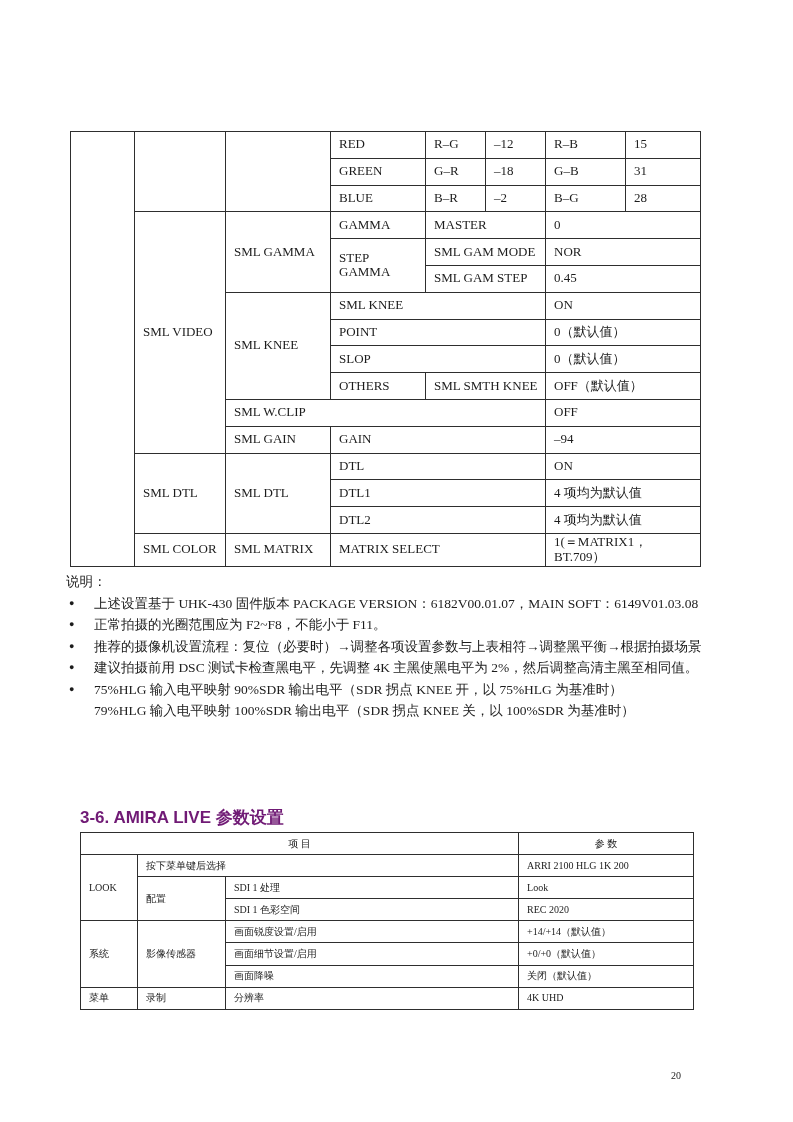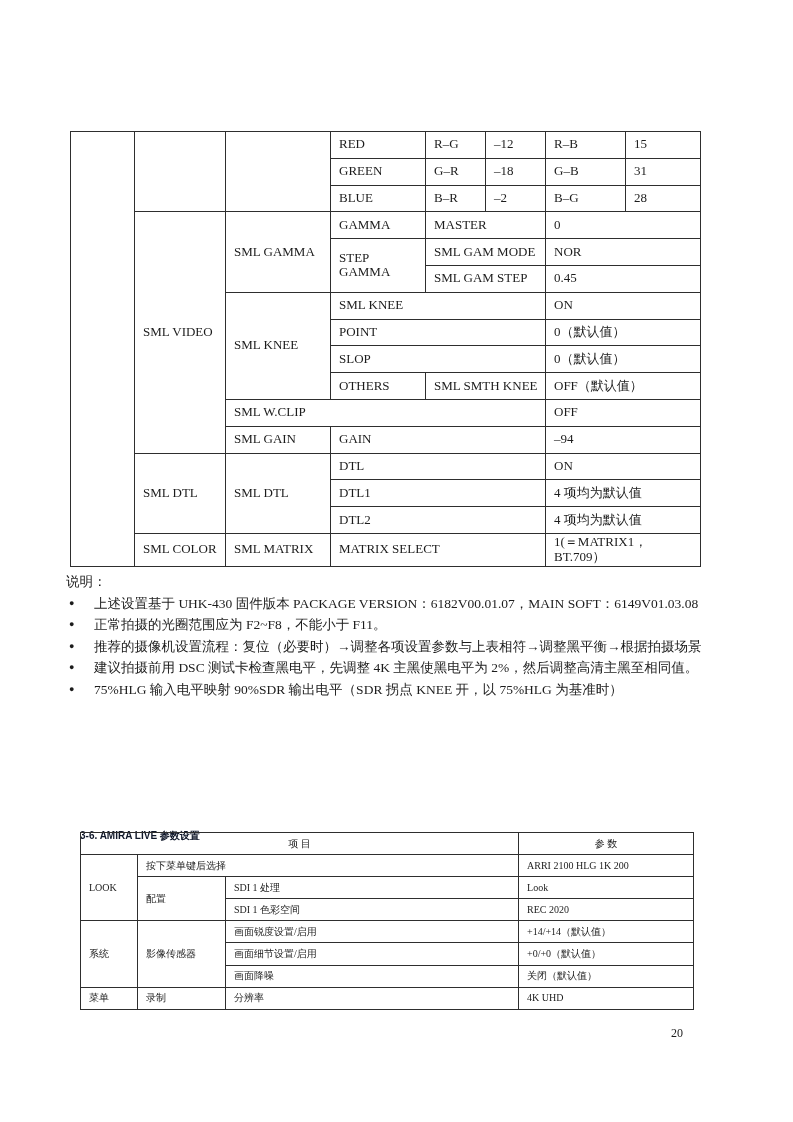--- a/index.html
+++ b/index.html
@@ -33,24 +33,24 @@
   .bullet{display:flex;}
   .bullet .dot{
     width:28px;flex:0 0 28px;font-size:9px;line-height:21.5px;
     padding-left:3px;box-sizing:border-box;
   }
   .bullet .blines{flex:1 1 auto;}
   
   #h36{
     position:absolute;left:80px;top:806px;
     font-family:"Liberation Sans","DejaVu Sans",sans-serif;
-    font-weight:bold;font-size:10px;color:#0f172a;margin-top:23px;
-  }
-  
-  #pageno{position:absolute;left:671px;top:1026px;font-size:12px;}
+    font-weight:bold;font-size:17px;color:#701a75;
+  }
+  
+  #pageno{position:absolute;left:671px;top:1070px;font-size:10px;}
 </style>
 </head>
 <body>
 
 <div id="t1-wrap">
   <table id="t1">
     <colgroup>
       <col style="width:64px">
         <col style="width:91px">
         <col style="width:105px">
@@ -175,20 +175,21 @@
   <div class="bullet">
     <span class="dot">●</span>
     <div class="blines">
       <div class="nline">建议拍摄前用 DSC 测试卡检查黑电平，先调整 4K 主黑使黑电平为 2%，然后调整高清主黑至相同值。</div>
     </div>
   </div>
   <div class="bullet">
     <span class="dot">●</span>
     <div class="blines">
       <div class="nline">75%HLG 输入电平映射 90%SDR 输出电平（SDR 拐点 KNEE 开，以 75%HLG 为基准时）</div>
+      <div class="nline">79%HLG 输入电平映射 100%SDR 输出电平（SDR 拐点 KNEE 关，以 100%SDR 为基准时）</div>
     </div>
   </div>
 </div>
 
 <div id="h36">3-6. AMIRA LIVE 参数设置</div>
 
 <div id="t2-wrap">
   <table id="t2">
     <colgroup>
       <col style="width:57px">

